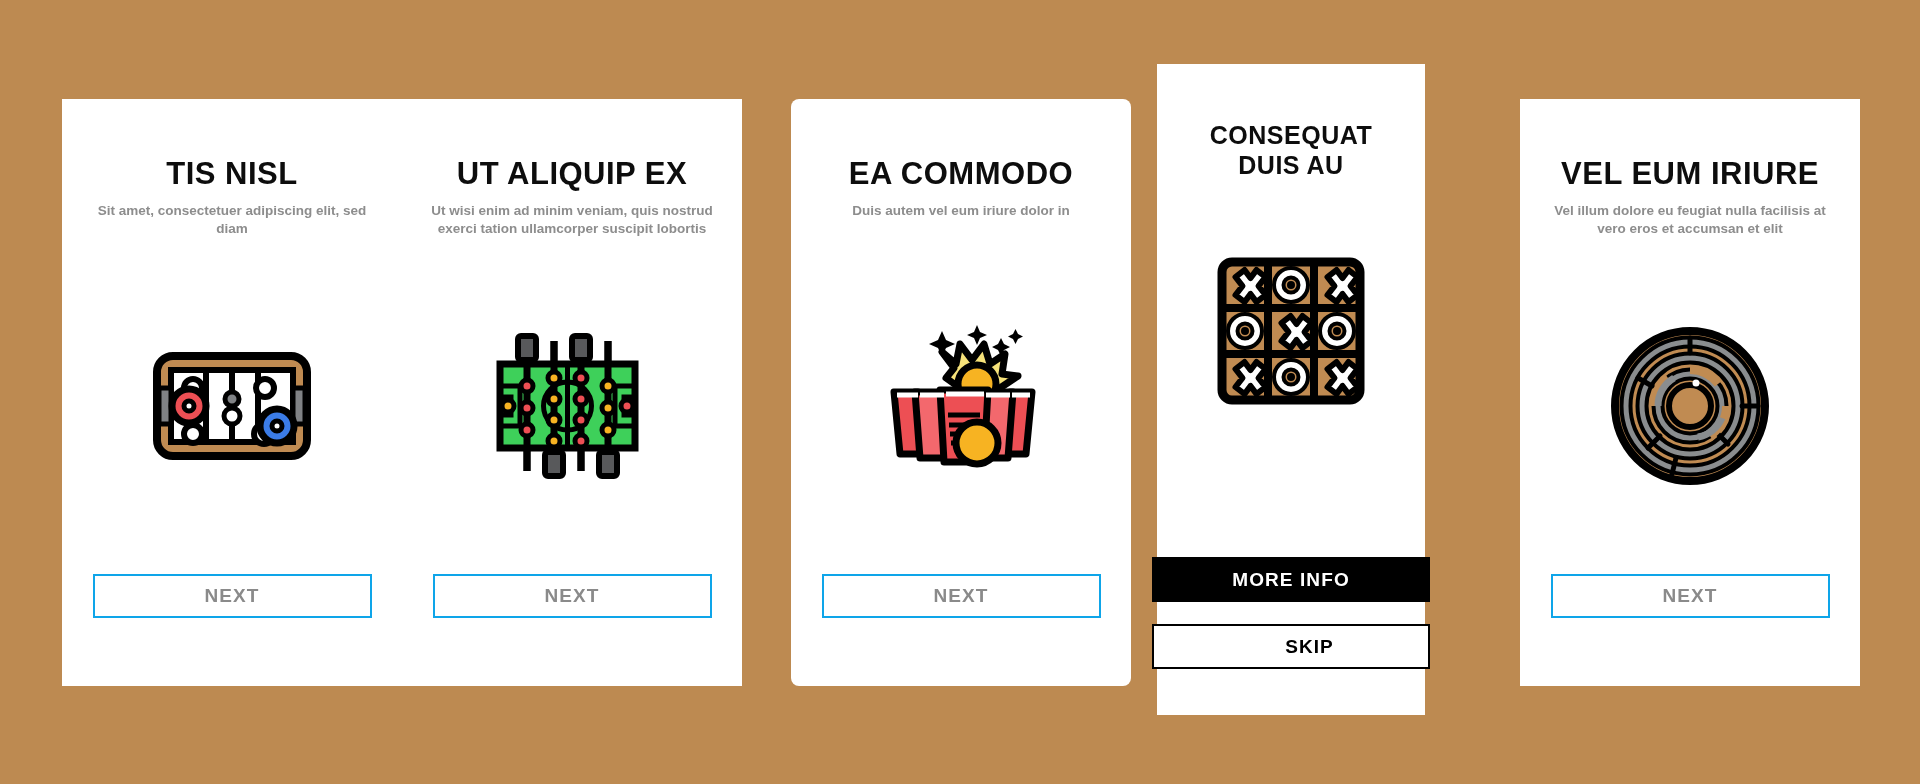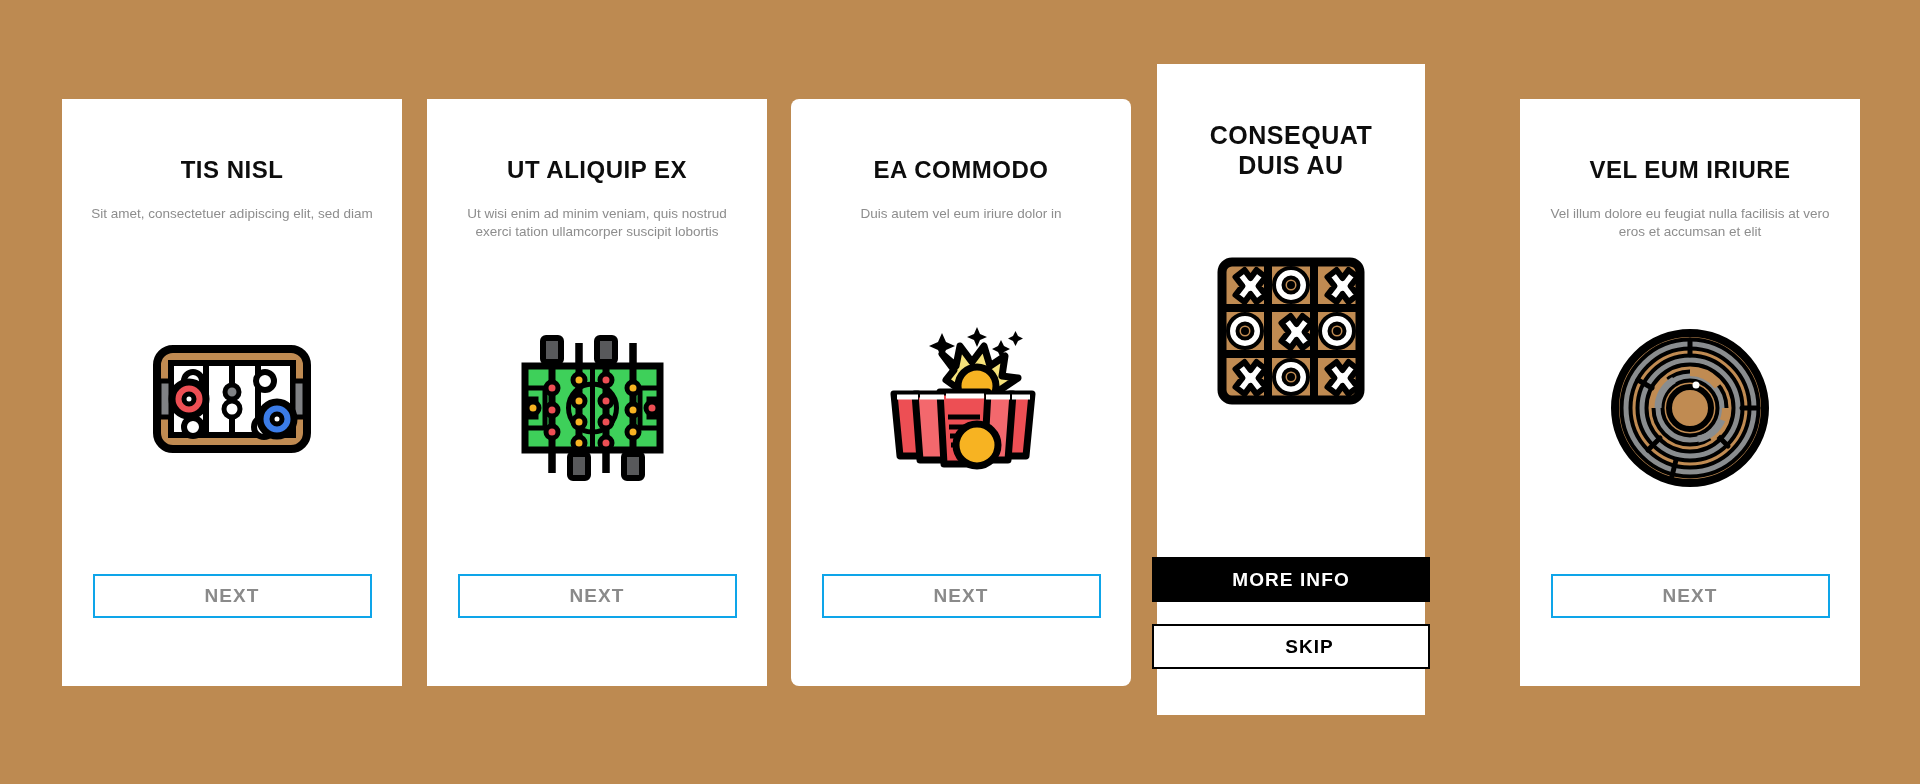--- a/index.html
+++ b/index.html
@@ -25,52 +25,52 @@
     top:99px;
     width:340px;
     height:587px;
   }
   .card.featured{
     top:64px;
     width:268px;
     height:651px;
   }
   .c1{left:62px;}
-  .c2{left:427px;}
+  .c2{left:402px;}
   .c3{left:791px;border-radius:8px;}
   .c4{left:1157px;}
   .c5{left:1520px;}
 
   .title{
     font-weight:bold;
     color:#0d0d0d;
     text-align:center;
     letter-spacing:0.5px;
     line-height:1.18;
     margin:0;
     padding:0 10px;
   }
   .card.regular .title{
-    font-size:24px;
+    font-size:31px;
     margin-top:57px;
   }
   .card.featured .title{
     font-size:25px;
     margin-top:57px;
     white-space:pre-line;
   }
   .subtitle{
     font-size:13.5px;
     color:#8d8d8d;
     text-align:center;
     line-height:1.33;
     margin:0;
     padding:0 26px;
   }
-  .card.regular .subtitle{ margin-top:21px; }
+  .card.regular .subtitle{ margin-top:9px;font-weight:bold; }
 
   .icon-wrap{
     flex:1 1 auto;
     display:flex;
     align-items:center;
     justify-content:center;
     width:100%;
   }
   .card.featured .icon-wrap{
     flex:0 0 auto;

